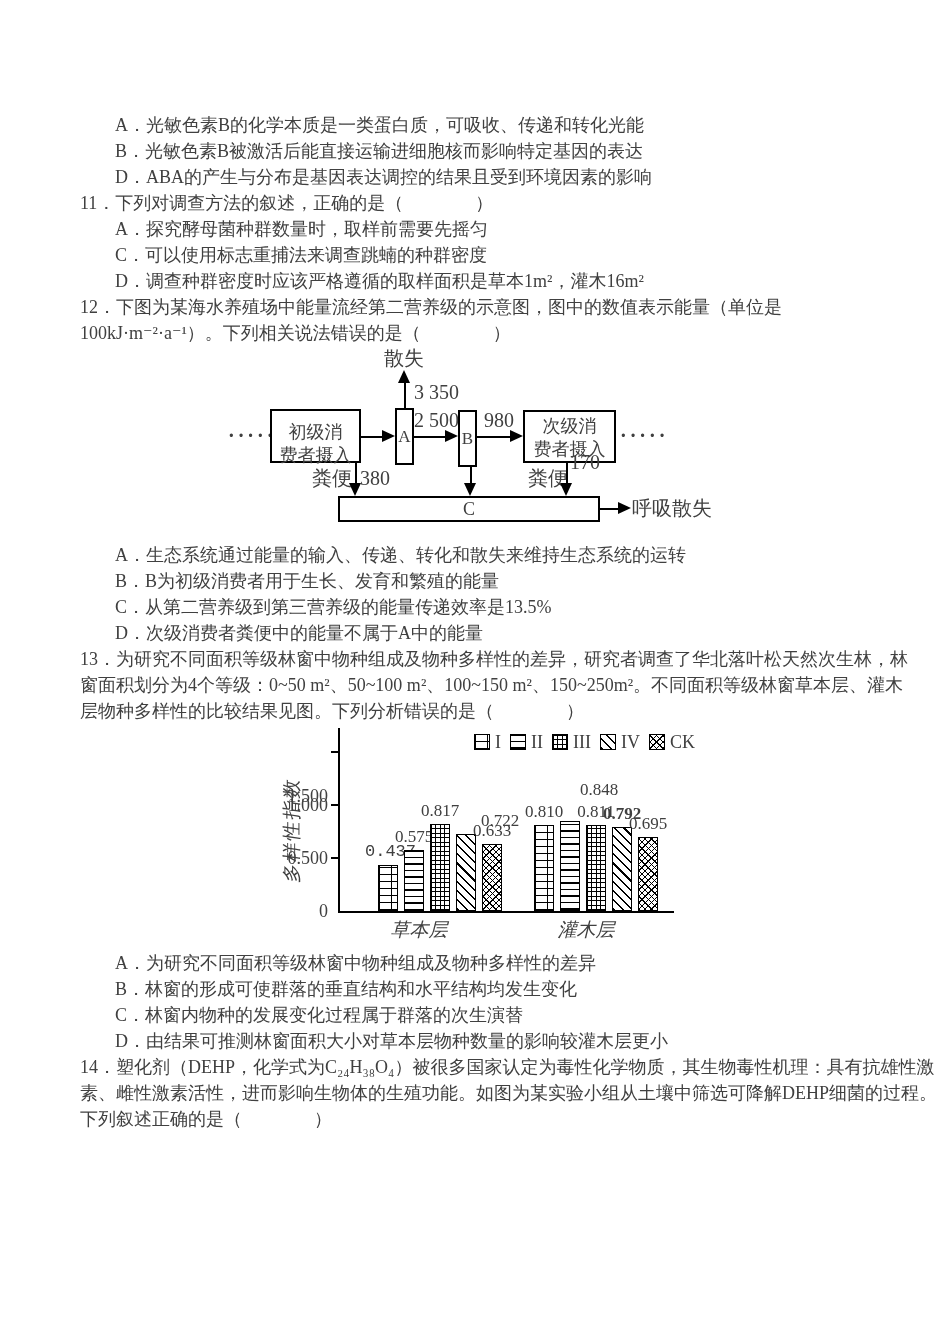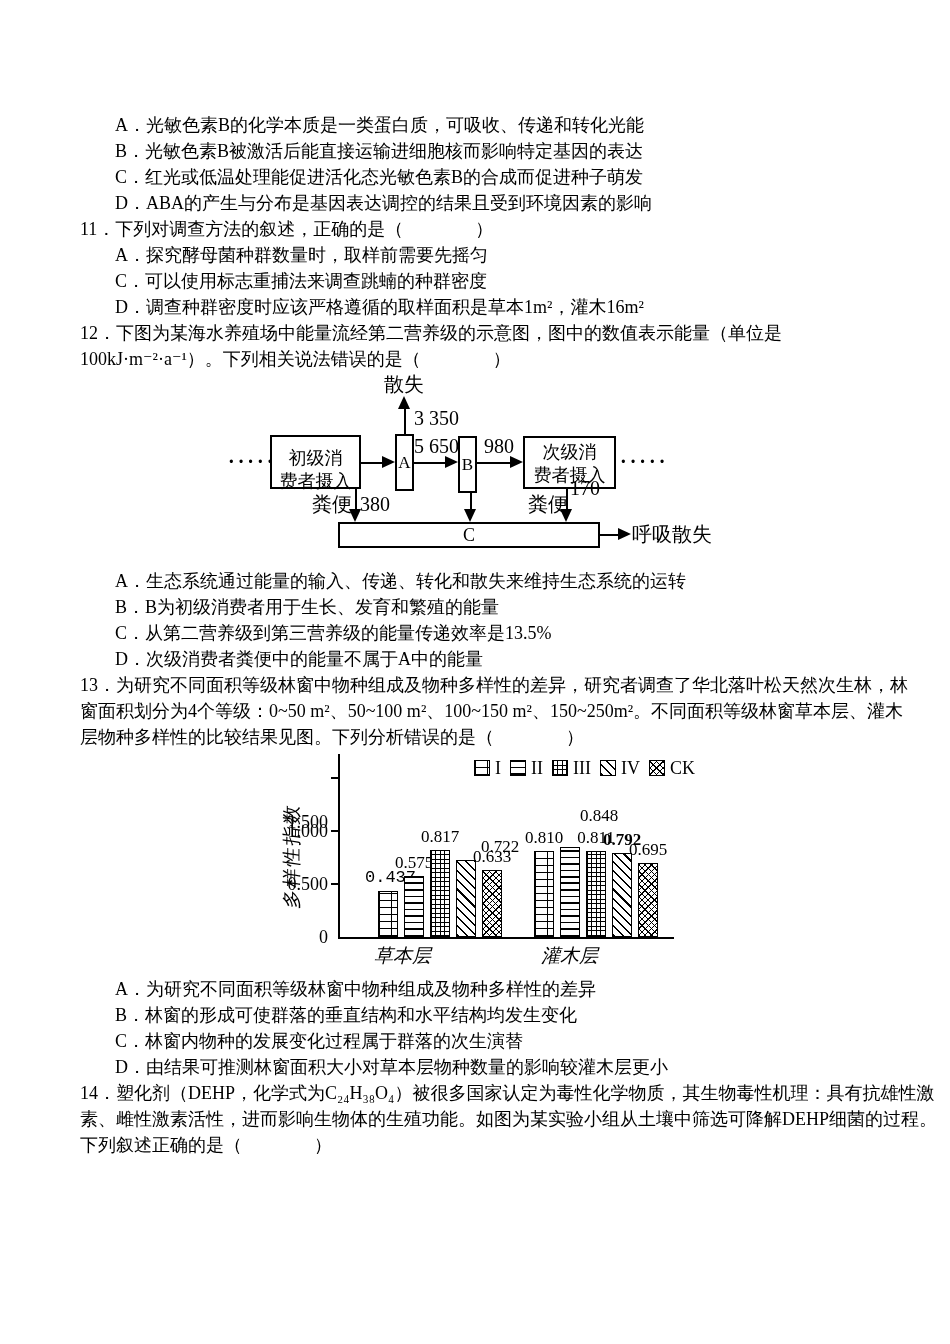--- a/index.html
+++ b/index.html
@@ -1,17 +1,17 @@
 <!DOCTYPE html>
 <html><head>
 <meta charset="utf-8">
 <style>
   html,body{margin:0;padding:0;background:#fff;}
   .page{position:relative;width:950px;height:1344px;background:#ffffff;overflow:hidden;
-        font-family:"Liberation Serif","DejaVu Serif",serif;color:#000000;}
+        font-family:"Liberation Serif","DejaVu Serif",serif;color:#404040;}
   .content{padding:112px 70px 0 80px;font-size:18px;}
   .tline{line-height:26px;height:26px;white-space:nowrap;}
   .tline.ind{padding-left:35px;}
 
   
   .fig-energy{position:relative;width:500px;height:186px;margin:3px 0 7px 148px;font-size:20px;}
   .ebox{position:absolute;border:2px solid #000;background:#fff;box-sizing:border-box;text-align:center;}
   .ebox .bl{display:block;font-size:18px;line-height:23px;white-space:nowrap;}
   .elabel{position:absolute;white-space:nowrap;line-height:24px;}
   .hl{position:absolute;border-top:2px solid #000;height:0;}
@@ -24,21 +24,21 @@
   
   .fig-chart{position:relative;width:480px;height:220px;margin:0 0 6px 186px;font-size:18px;}
   .axis-y{position:absolute;left:72px;top:4px;height:184px;border-left:2px solid #000;}
   .axis-x{position:absolute;left:72px;top:187px;width:336px;border-top:2px solid #000;}
   .ytick{position:absolute;border-top:2px solid #000;width:7px;left:65px;}
   .yticklabel{position:absolute;width:42px;text-align:right;left:20px;font-size:18px;line-height:18px;}
   .ylab{position:absolute;left:-36px;top:96px;width:124px;height:20px;text-align:center;
         transform:rotate(-90deg) skewX(-8deg);font-size:19px;letter-spacing:2px;line-height:20px;}
   .bar{position:absolute;box-sizing:border-box;border:1.5px solid #000;background-color:#fff;}
   .bar-label{position:absolute;width:46px;text-align:center;font-size:17px;line-height:18px;}
-  .cat-label{position:absolute;width:90px;top:193px;font-size:19px;font-style:italic;}
+  .cat-label{position:absolute;width:90px;text-align:center;top:193px;font-size:19px;font-style:italic;}
   .legend{position:absolute;left:208px;top:9px;display:flex;align-items:center;gap:5px;}
   .legend .key{display:inline-block;width:16px;height:16px;border:1px solid #000;box-sizing:border-box;}
   .legend .klab{font-size:18px;margin-right:4px;line-height:18px;}
 
   .pat-brick{background-image:repeating-linear-gradient(0deg,#000 0 1px,transparent 1px 7px),
              repeating-linear-gradient(90deg,#000 0 1px,transparent 1px 12px);}
   .pat-hlines{background-image:repeating-linear-gradient(0deg,#000 0 1.5px,transparent 1.5px 6.5px);}
   .pat-grid{background-image:repeating-linear-gradient(0deg,#000 0 1px,transparent 1px 4.5px),
             repeating-linear-gradient(90deg,#000 0 1px,transparent 1px 4.5px);}
   .pat-diag{background-image:repeating-linear-gradient(45deg,#000 0 1.5px,transparent 1.5px 6.5px);}
@@ -47,21 +47,20 @@
 </style>
 </head>
 <body>
 
 <div class="page">
   <div class="content">
 
     <div>
         <div class="tline ind">A．光敏色素B的化学本质是一类蛋白质，可吸收、传递和转化光能</div>
         <div class="tline ind">B．光敏色素B被激活后能直接运输进细胞核而影响特定基因的表达</div>
-        <div class="tline ind">C．红光或低温处理能促进活化态光敏色素B的合成而促进种子萌发</div>
         <div class="tline ind">D．ABA的产生与分布是基因表达调控的结果且受到环境因素的影响</div>
         <div class="tline">11．下列对调查方法的叙述，正确的是（　　　　）</div>
         <div class="tline ind">A．探究酵母菌种群数量时，取样前需要先摇匀</div>
         <div class="tline ind">C．可以使用标志重捕法来调查跳蝻的种群密度</div>
         <div class="tline ind">D．调查种群密度时应该严格遵循的取样面积是草本1m²，灌木16m²</div>
         <div class="tline">12．下图为某海水养殖场中能量流经第二营养级的示意图，图中的数值表示能量（单位是</div>
         <div class="tline">100kJ·m⁻²·a⁻¹）。下列相关说法错误的是（　　　　）</div>
       </div>
 
     <div class="fig-energy">
@@ -77,21 +76,21 @@
 
       <div class="ebox" style="left:167px;top:59px;width:19px;height:57px;line-height:53px;font-size:17px;">A</div>
 
       <div class="vl" style="left:176px;top:33px;height:26px;"></div>
       <div class="ah-u" style="left:170px;top:21px;"></div>
       <div class="elabel" style="left:156px;top:-3px;">散失</div>
       <div class="elabel" style="left:186px;top:31px;">3 350</div>
 
       <div class="hl" style="left:186px;top:87px;width:32px;"></div>
       <div class="ah-r" style="left:217px;top:81px;"></div>
-      <div class="elabel" style="left:186px;top:59px;">5 650</div>
+      <div class="elabel" style="left:186px;top:59px;">2 500</div>
 
       <div class="ebox" style="left:230px;top:61px;width:19px;height:57px;line-height:53px;font-size:17px;">B</div>
 
       <div class="hl" style="left:249px;top:87px;width:33px;"></div>
       <div class="ah-r" style="left:282px;top:81px;"></div>
       <div class="elabel" style="left:256px;top:59px;">980</div>
 
       <div class="ebox" style="left:295px;top:61px;width:93px;height:53px;padding-top:3px;">
         <span class="bl">次级消</span>
         <span class="bl">费者摄入</span>

